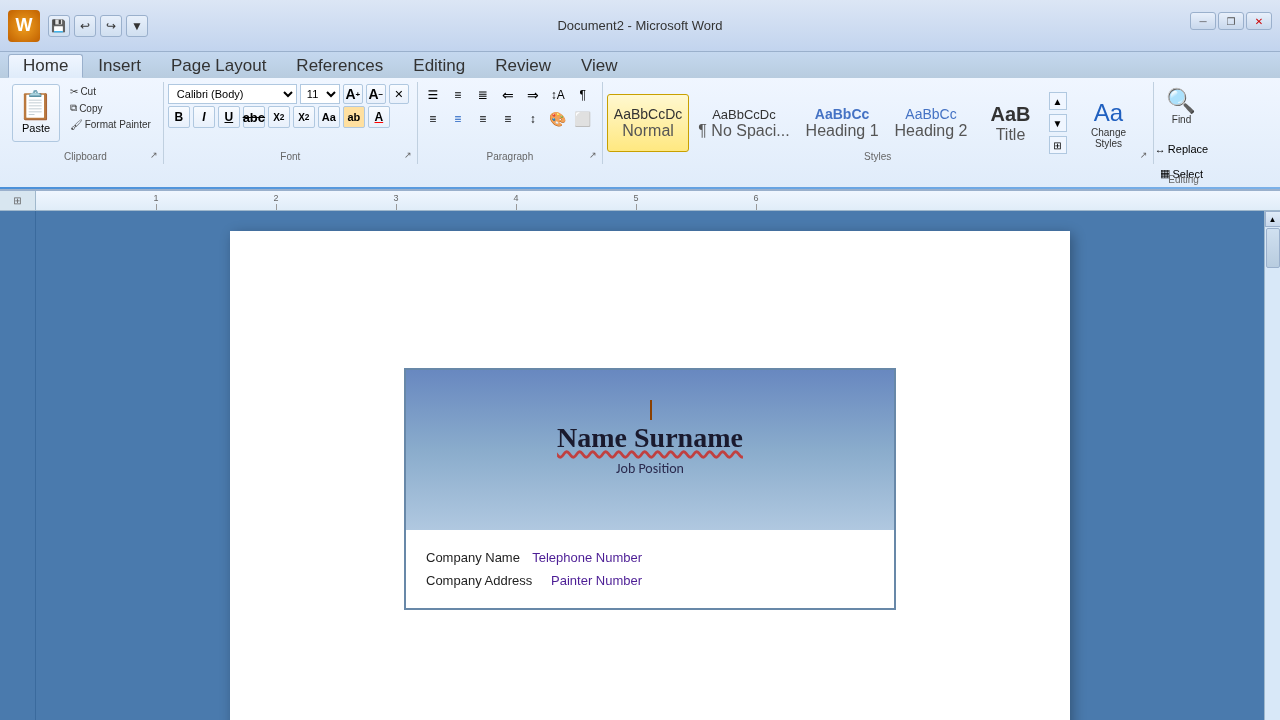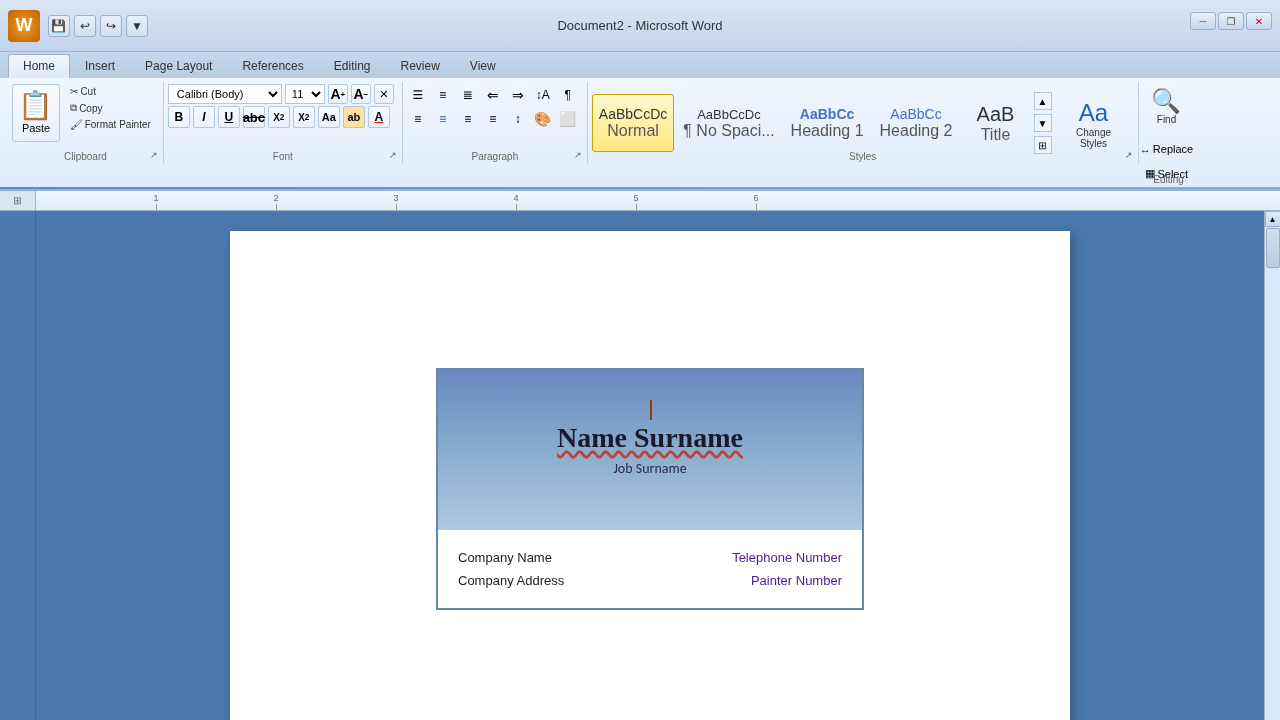--- a/index.html
+++ b/index.html
@@ -59,21 +59,21 @@
 
     
     #tab-bar {
       display: flex; align-items: flex-end;
       padding: 0 8px;
       height: 26px;
       background: linear-gradient(to bottom, #c5d8ef, #b8ccdf);
     }
     .tab {
       padding: 11px 14px;
-      font-size: 12px;
+      font-size: 17px;
       cursor: pointer;
       border: 1px solid transparent;
       border-radius: 3px 3px 0 0;
       color: #333;
       height: 22px;
       display: flex; align-items: center;
     }
     .tab.active {
       background: linear-gradient(to bottom, #f0f6ff, #e0ecfa);
       border-color: #9ab0cc;
@@ -122,21 +122,21 @@
     .small-btn {
       font-size: 10px; color: #333; cursor: pointer;
       padding: 1px 3px;
       border: 1px solid transparent;
       border-radius: 2px;
       white-space: nowrap;
       display: flex; align-items: center; gap: 2px;
     }
     .font-row { display: flex; align-items: center; gap: 3px; }
     .font-selector {
-      width: 114px; height: 20px;
+      width: 129px; height: 20px;
       border: 1px solid #b0c8e0;
       background: white;
       font-size: 11px;
       padding: 0 4px;
     }
     .size-selector {
       width: 40px; height: 20px;
       border: 1px solid #b0c8e0;
       background: white;
       font-size: 11px;
@@ -287,21 +287,21 @@
       min-height: 480px;
       box-shadow: 3px 3px 12px rgba(0,0,0,0.3);
       padding: 50px 60px;
       display: flex;
       align-items: center;
       justify-content: center;
     }
 
     
     #business-card {
-      width: 428px;
+      width: 492px;
       border: 2px solid #6888a8;
       overflow: hidden;
     }
     #card-top {
       background: linear-gradient(to bottom, #6888c0, #8aaccc, #b0c8e0);
       padding: 30px 20px 30px 20px;
       text-align: center;
       min-height: 160px;
       display: flex;
       flex-direction: column;
@@ -330,21 +330,21 @@
       width: 2px;
       height: 20px;
       background: #8b4000;
       animation: blink 1s step-end infinite;
     }
     @keyframes blink { 0%,100%{opacity:1} 50%{opacity:0} }
     #card-bottom {
       background: white;
       padding: 16px 20px;
       display: flex;
-      justify-content: space-between;
+      justify-content: flex-start;
     }
     #card-left-info { font-size: 13px; color: #222; line-height: 1.8; }
     #card-right-info { font-size: 13px; color: #4c1d95; line-height: 1.8; text-align: right; }
 
     
     .change-styles-btn {
       display: flex; flex-direction: column; align-items: center;
       width: 72px; height: 58px; cursor: pointer;
       border: 1px solid transparent;
       border-radius: 3px; padding: 4px;
@@ -483,21 +483,21 @@
         </div>
         <div class="style-item">
           <span style="font-size:14px;color:#4472c4;font-weight:bold;">AaBbCc</span>
           <span class="style-name">Heading 1</span>
         </div>
         <div class="style-item">
           <span style="font-size:14px;color:#4472c4;">AaBbCc</span>
           <span class="style-name">Heading 2</span>
         </div>
         <div class="style-item">
-          <span style="font-size:20px;color:#333;">AaB</span>
+          <span style="font-size:20px;color:#333;font-weight:bold;">AaB</span>
           <span class="style-name">Title</span>
         </div>
         <div style="display:flex;flex-direction:column;gap:4px;margin-left:2px;">
           <div style="width:18px;height:18px;border:1px solid #b0c8e0;display:flex;align-items:center;justify-content:center;cursor:pointer;font-size:10px;background:#f0f6ff;">▲</div>
           <div style="width:18px;height:18px;border:1px solid #b0c8e0;display:flex;align-items:center;justify-content:center;cursor:pointer;font-size:10px;background:#f0f6ff;">▼</div>
           <div style="width:18px;height:18px;border:1px solid #b0c8e0;display:flex;align-items:center;justify-content:center;cursor:pointer;font-size:10px;background:#f0f6ff;">⊞</div>
         </div>
         <div class="change-styles-btn" style="margin-left:4px;">
           <div style="font-size:24px;color:#2060c0;">Aa</div>
           <div style="font-size:10px;color:#333;text-align:center;">Change<br>Styles</div>
@@ -552,21 +552,21 @@
 </div>
 
 <div id="main-area">
   <div id="left-bar"></div>
   <div id="doc-area">
     <div id="page">
       <div id="business-card">
         <div id="card-top">
           <div id="card-cursor"></div>
           <div id="card-name">Name Surname</div>
-          <div id="card-position">Job Surname</div>
+          <div id="card-position">Job Position</div>
         </div>
         <div id="card-bottom">
           <div id="card-left-info">
             <div>Company Name</div>
             <div>Company Address</div>
           </div>
           <div id="card-right-info">
             <div>Telephone Number</div>
             <div>Painter Number</div>
           </div>

